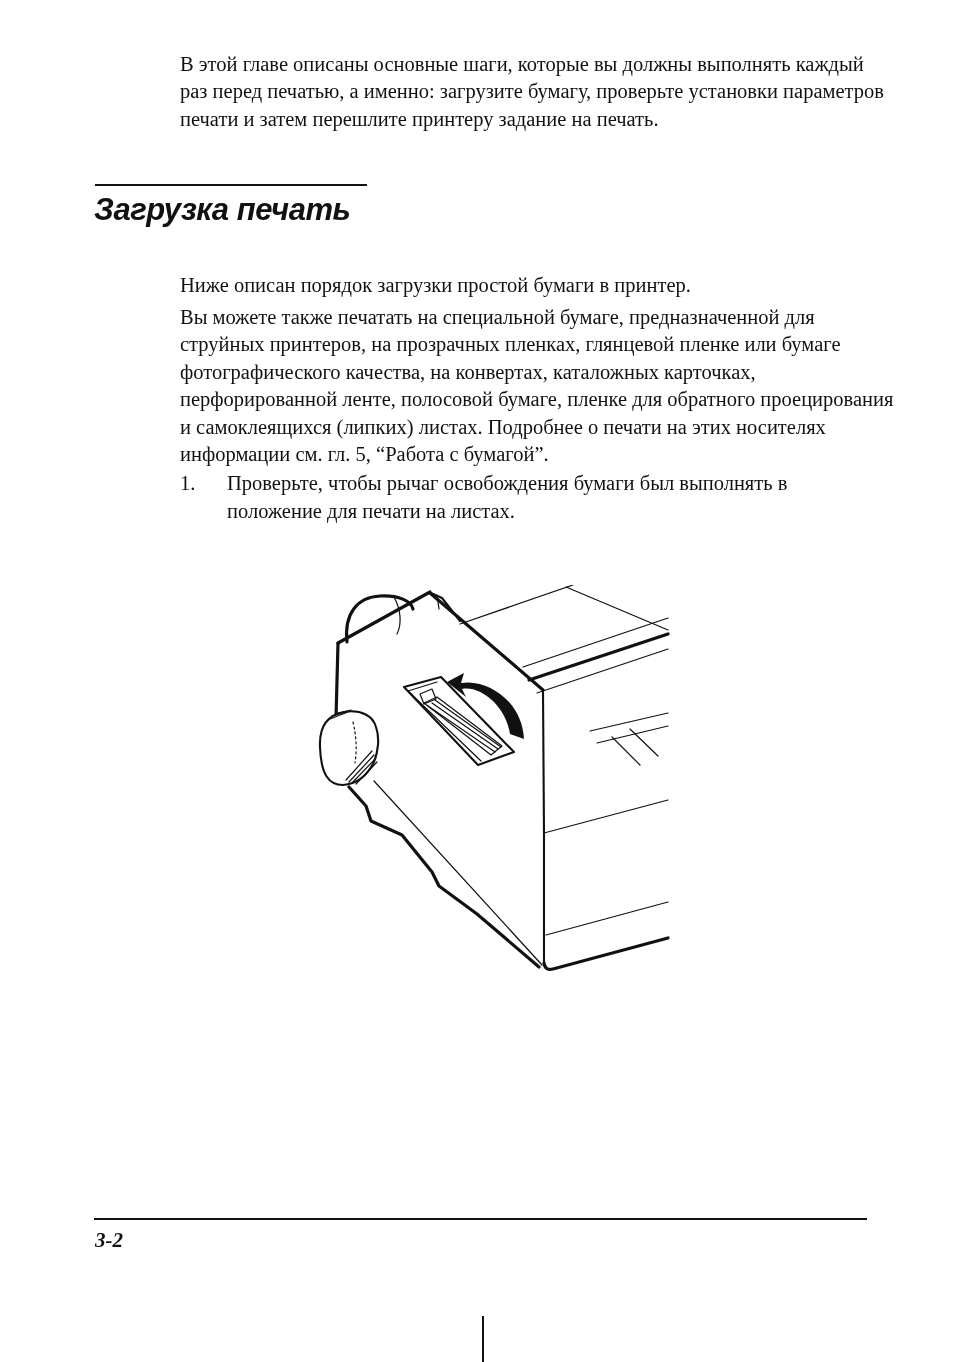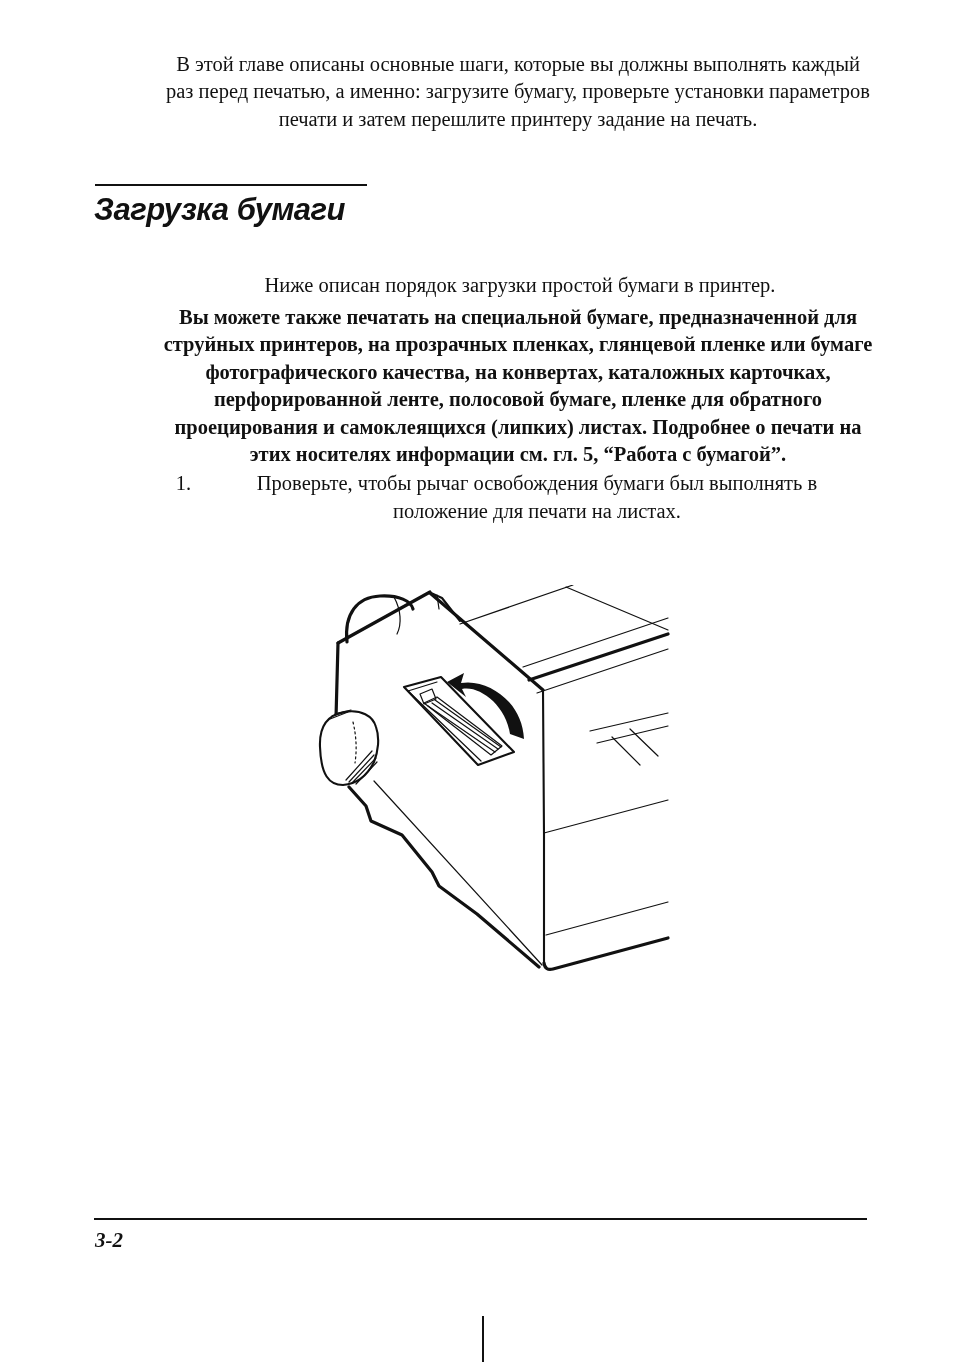--- a/index.html
+++ b/index.html
@@ -9,54 +9,55 @@
     position:relative;
     font-family:"Liberation Serif", serif;
     color:#111111;
     overflow:hidden;
   }
   .abs{position:absolute;}
   .body-text{
     font-size:20.5px;
     line-height:27.5px;
     color:#111111;
-    text-align:center;
+    text-align:left;
+    margin-left:20px;
   }
   #intro{left:160px;top:30px;width:716px;}
   #section-rule{left:95px;top:184px;width:272px;height:2px;background:#111111;}
   #section-title{
     left:94px;top:192px;
     font-family:"Liberation Sans", sans-serif;
     font-size:31px;font-weight:bold;font-style:italic;
     letter-spacing:-0.5px;
     color:#111111;
   }
   #para1{left:160px;top:251px;width:720px;}
-  #para2{left:160px;top:283px;width:716px;font-weight:bold;}
+  #para2{left:160px;top:283px;width:716px;}
   #step-1{left:160px;top:470px;width:716px;display:flex;}
   #step-1 .step-num{width:47px;flex:0 0 47px;}
   #step-1 .step-text{width:660px;}
   #figure{left:310px;top:585px;width:360px;height:400px;}
   #footer-rule{left:94px;top:1218px;width:773px;height:2px;background:#111111;}
   #footer{left:95px;top:1228px;width:780px;font-size:21px;display:flex;align-items:baseline;}
   #footer .pg{font-weight:bold;font-style:italic;}
   #footer .ttl{font-style:italic;margin-left:36px;}
   #crop-mark{left:482px;top:1316px;width:2px;height:46px;background:#111111;}
   svg .thick{fill:none;stroke:#111111;stroke-width:3.2;stroke-linecap:round;stroke-linejoin:round;}
   svg .med{fill:none;stroke:#111111;stroke-width:2.1;stroke-linecap:round;stroke-linejoin:round;}
   svg .thin{fill:none;stroke:#111111;stroke-width:1.2;stroke-linecap:round;stroke-linejoin:round;}
   svg .white{fill:#ffffff;}
 </style>
 </head>
 <body>
 
 <p class="abs body-text" id="intro">В этой главе описаны основные шаги, которые вы должны выполнять каждый раз перед печатью, а именно: загрузите бумагу, проверьте установки параметров печати и затем перешлите принтеру задание на печать.</p>
 
 <div class="abs" id="section-rule"></div>
-<h1 class="abs" id="section-title" style="margin:0;">Загрузка бумаги</h1>
+<h1 class="abs" id="section-title" style="margin:0;">Загрузка печать</h1>
 
 <p class="abs body-text" id="para1">Ниже описан порядок загрузки простой бумаги в принтер.</p>
 <p class="abs body-text" id="para2">Вы можете также печатать на специальной бумаге, предназначенной для струйных принтеров, на прозрачных пленках, глянцевой пленке или бумаге фотографического качества, на конвертах, каталожных карточках, перфорированной ленте, полосовой бумаге, пленке для обратного проецирования и самоклеящихся (липких) листах. Подробнее о печати на этих носителях информации см. гл. 5, “Работа с бумагой”.</p>
 
 <div class="abs body-text" id="step-1">
   <span class="step-num">1.</span>
   <span class="step-text">Проверьте, чтобы рычаг освобождения бумаги был выполнять в положение для печати на листах.</span>
 </div>
 
 <svg class="abs" id="figure" viewBox="0 0 360 400" aria-hidden="true">

